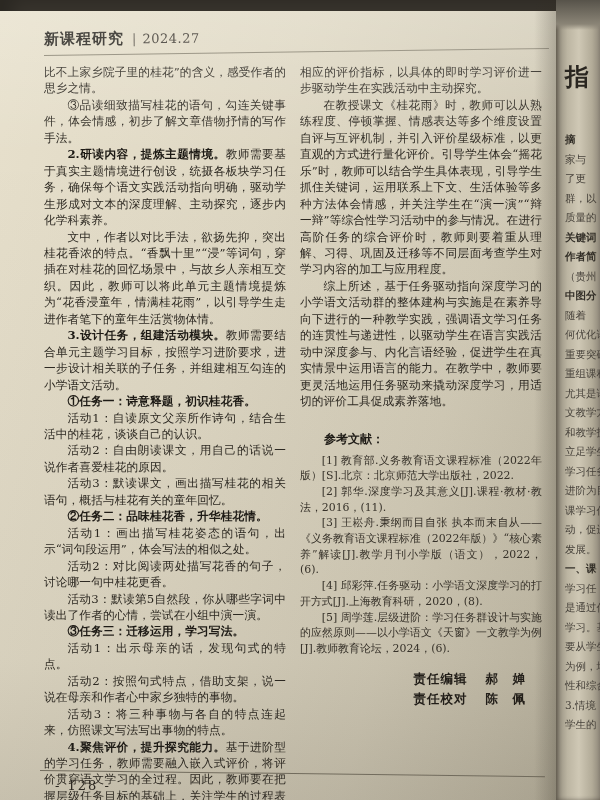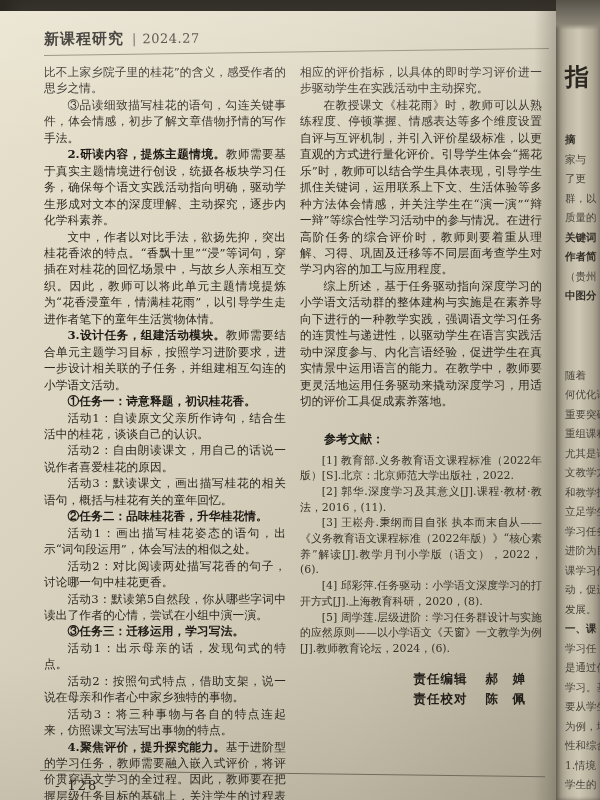--- a/index.html
+++ b/index.html
@@ -53,21 +53,21 @@
   }
   .facing::before{
     content:"";position:absolute;top:0;left:0;right:0;height:30px;
     background:linear-gradient(to bottom,#57534a,#8a8476 80%,rgba(138,132,118,0));
   }
   .facing-inner{position:relative;padding:62px 0 0 9px;color:#46413a;}
   .facing-line{margin:0;font-size:10.5px;line-height:19.5px;white-space:nowrap;}
   .facing-line.b{font-weight:bold;color:#332f28;}
   .facing-line.title{font-size:24px;font-weight:bold;line-height:30px;color:#2a2620;margin-bottom:6px;}
   .facing-line.gap1{margin-top:38px;}
-  .facing-line.gap2{margin-top:60px;}
+  .facing-line.gap2{}
 </style>
 </head>
 <body>
 
 <div class="photo">
   <div class="page">
 
     <div class="header">
       <span class="journal">新课程研究</span><span class="sep">|</span><span class="issue">2024.27</span>
     </div>
@@ -156,17 +156,17 @@
         <p class="facing-line">课学习任</p>
         <p class="facing-line">动，促进</p>
         <p class="facing-line">发展。</p>
         <p class="facing-line b">一、课</p>
         <p class="facing-line">学习任</p>
         <p class="facing-line">是通过任</p>
         <p class="facing-line">学习。基</p>
         <p class="facing-line">要从学生</p>
         <p class="facing-line">为例，培</p>
         <p class="facing-line">性和综合</p>
-        <p class="facing-line">1.情境</p>
+        <p class="facing-line">3.情境</p>
         <p class="facing-line">学生的</p>
       </div>
   </div>
 </div>
 
 </body></html>

